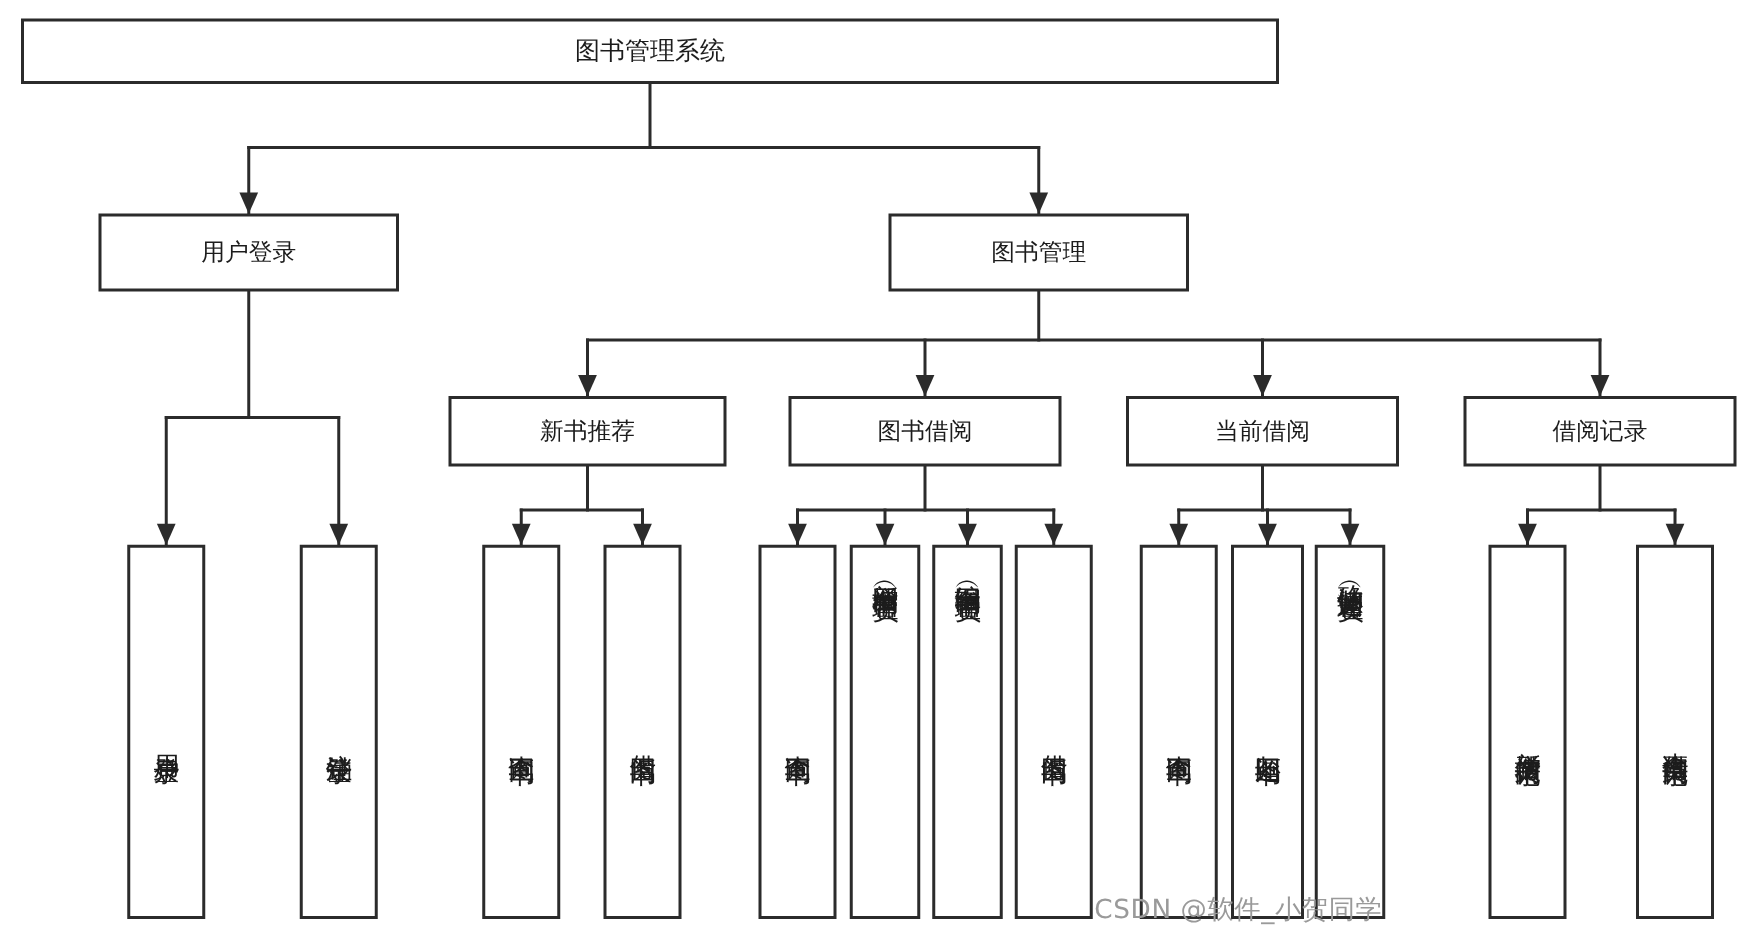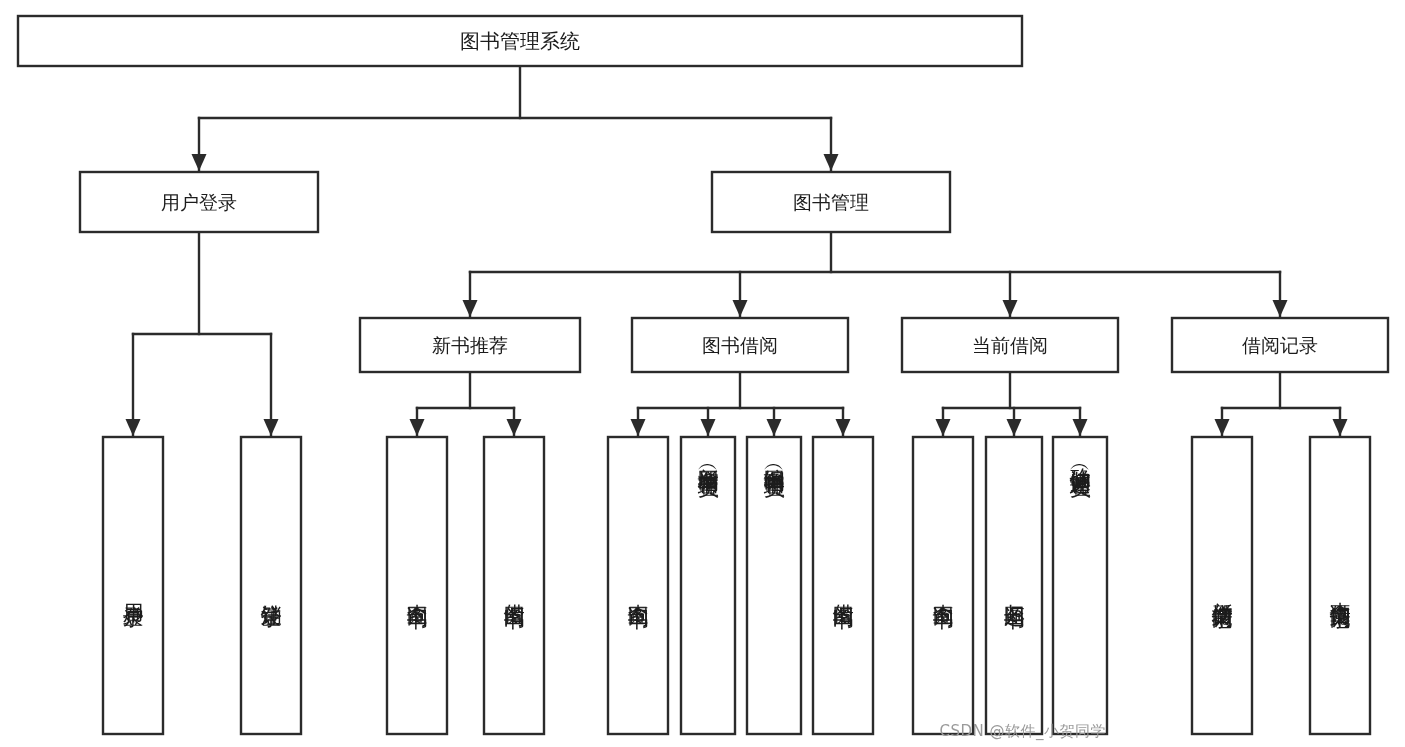--- a/index.html
+++ b/index.html
@@ -68,21 +68,21 @@
     line-height: 1.08;
     color: #1c1c1c;
     letter-spacing: 1.5px;
     white-space: nowrap;
   }
   #watermark {
     position: absolute;
     right: 8px;
     bottom: 6px;
     font-family: "DejaVu Sans", "Liberation Sans", sans-serif;
-    font-size: 15px;
+    font-size: 21px;
     color: #9a9a9a;
     letter-spacing: 0.5px;
     user-select: none;
   }
 </style>
 </head>
 <body>
 
 <div id="diagram-root">
 

